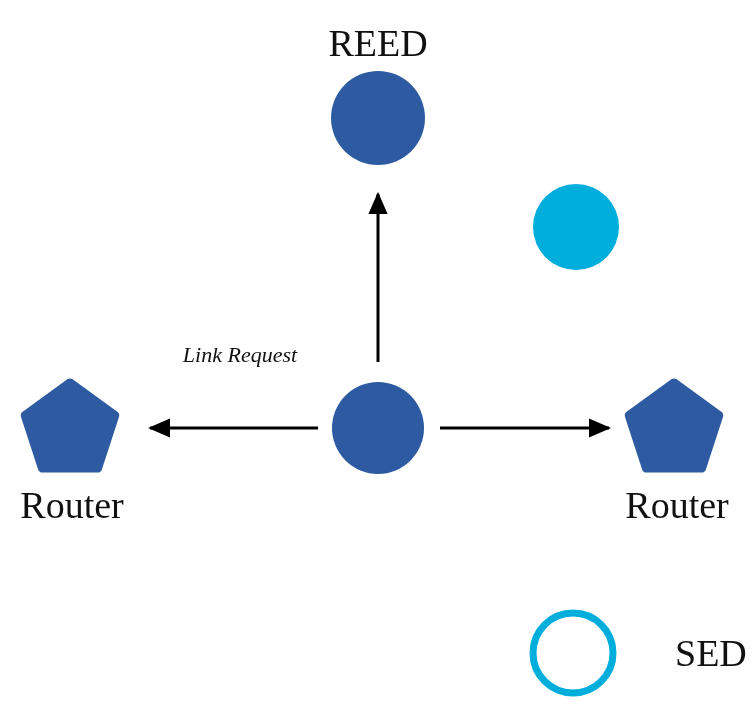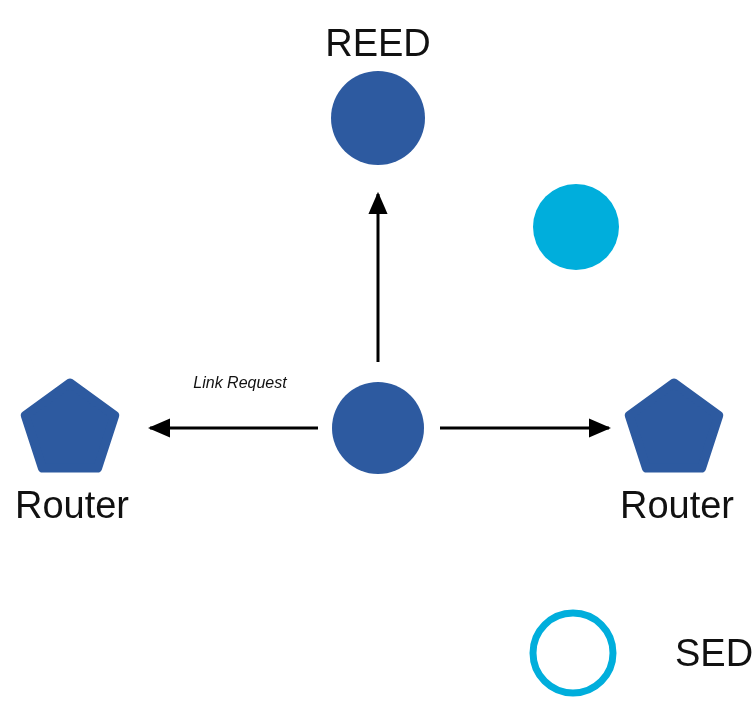--- a/index.html
+++ b/index.html
@@ -1,39 +1,39 @@
 <!DOCTYPE html>
 <html><head>
 <meta charset="utf-8">
 <style>
   html, body { margin: 0; padding: 0; background: #ffffff; }
   .canvas {
     position: relative;
     width: 752px;
     height: 720px;
     background: #ffffff;
-    font-family: Liberation Sans, sans-serif;
+    font-family: Liberation Serif, serif;
     overflow: hidden;
   }
   .canvas svg { position: absolute; left: 0; top: 0; }
   .label {
     position: absolute;
     color: #111111;
     font-size: 38px;
     line-height: 1.15;
     white-space: nowrap;
   }
   .label.centered { transform: translateX(-50%); }
   .annotation {
     position: absolute;
     left: 240px;
-    top: 374px;
+    top: 342px;
     transform: translateX(-50%);
     font-style: italic;
-    font-size: 16px;
+    font-size: 22px;
     line-height: 1.18;
     color: #111111;
     text-align: right;
     white-space: nowrap;
   }
 </style>
 </head>
 <body>
 
 <div class="canvas">

